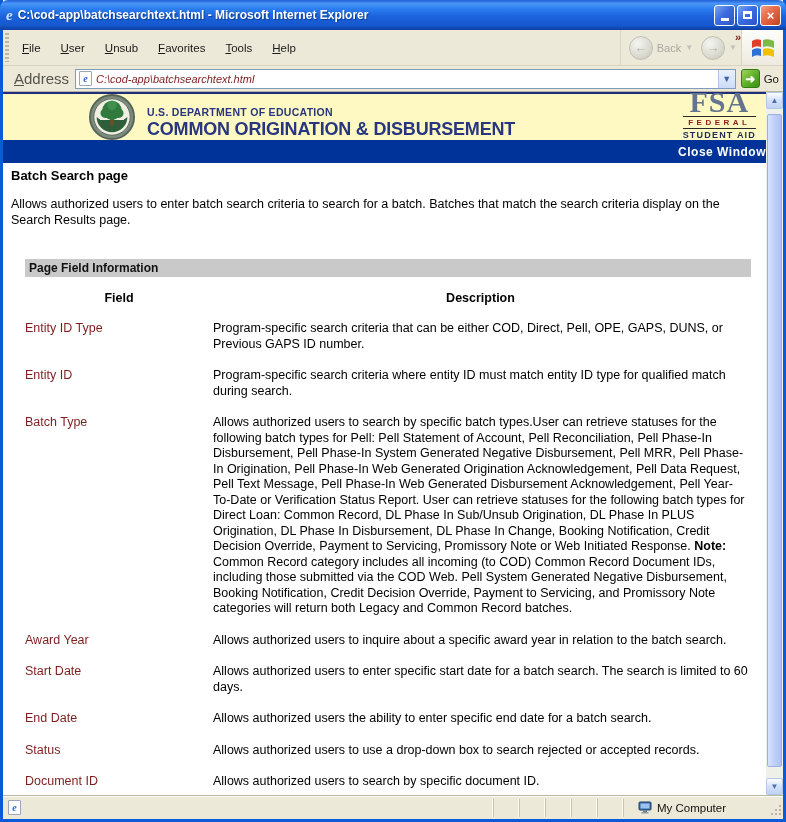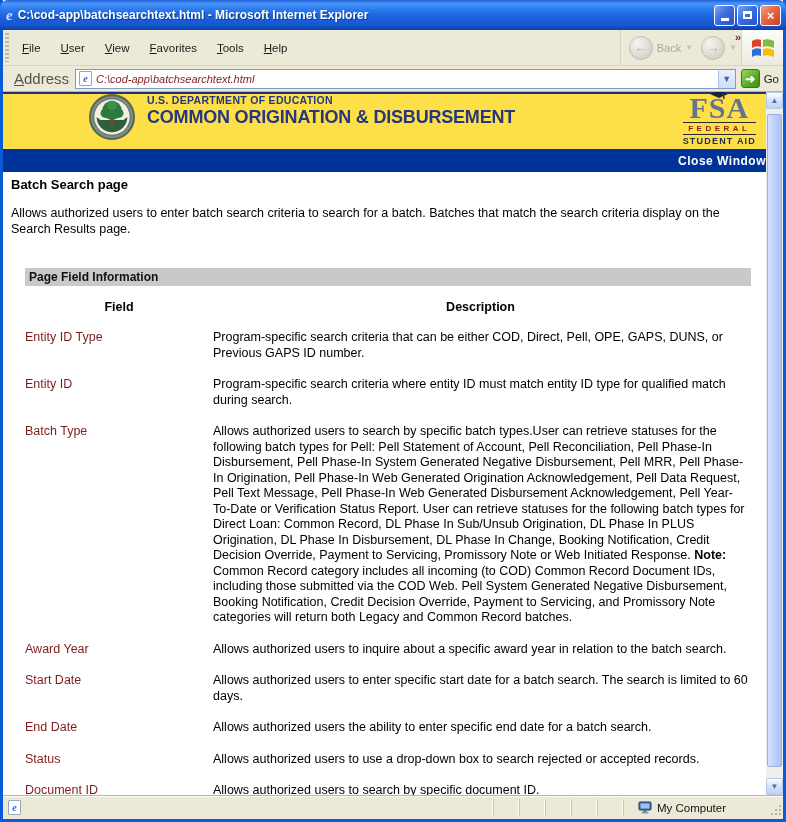--- a/index.html
+++ b/index.html
@@ -53,21 +53,21 @@
   .go-btn { width:19px; height:19px; border-radius:3px; border:1px solid #2E7D17;
     background:linear-gradient(135deg,#9FD45F,#55AA22 60%,#3F8F17); color:#fff; font-size:12px; font-weight:bold;
     display:flex; align-items:center; justify-content:center; }
   .go-label { font-size:11.5px; color:#1A1A1A; }
 
   
   .client { flex:1; min-height:0; display:flex; background:#fff; }
   .page { flex:1; min-width:0; position:relative; background:#fff; overflow:hidden; }
 
   
-  .cod-header { height:57px; background:#fde047; border-top:2px solid #1F2F7B; display:flex; align-items:flex-start; }
+  .cod-header { height:48px; background:#fef9c3; border-top:2px solid #1F2F7B; display:flex; align-items:flex-end; }
   .seal { width:46px; height:46px; margin-left:86px; flex:0 0 auto; }
   .dept-block { margin-left:12px; }
   .dept-line1 { font-size:10.5px; font-weight:bold; color:#27367E; letter-spacing:.3px; }
   .dept-line2 { font-size:18px; font-weight:bold; color:#27367E; letter-spacing:-.2px; margin-top:1px; }
   .fsa-block { margin-left:auto; margin-right:10px; text-align:center; position:relative; }
   .fsa-cap { position:absolute; top:-4px; left:50%; margin-left:-9px; }
   .fsa-acronym { font-family:"Liberation Serif",serif; font-weight:bold; font-size:30px; line-height:28px; color:#64748F; letter-spacing:1px; }
   .fsa-federal { font-size:8px; font-weight:bold; letter-spacing:3.5px; color:#8C1D1D; border-top:1px solid #2A2A2A; border-bottom:1px solid #2A2A2A; padding:1px 0; }
   .fsa-student { font-size:9px; font-weight:bold; letter-spacing:1.2px; color:#1F2B5C; padding-top:1px; }
 
@@ -130,21 +130,21 @@
           <span class="glyph-close">×</span>
         </span>
     </span>
   </div>
 
   <div class="menubar">
     <span class="grip"></span>
     <span class="menu-items">
         <span class="menu-item">File</span>
         <span class="menu-item">User</span>
-        <span class="menu-item">View</span>
+        <span class="menu-item">Unsub</span>
         <span class="menu-item">Favorites</span>
         <span class="menu-item">Tools</span>
         <span class="menu-item">Help</span>
       </span>
     <span class="tb-right">
       <span class="chevron">»</span>
       <span class="nav-btn">
         <span class="nav-circle">←</span>
         <span class="nav-label">Back</span>
         <span class="nav-caret">▼</span>

